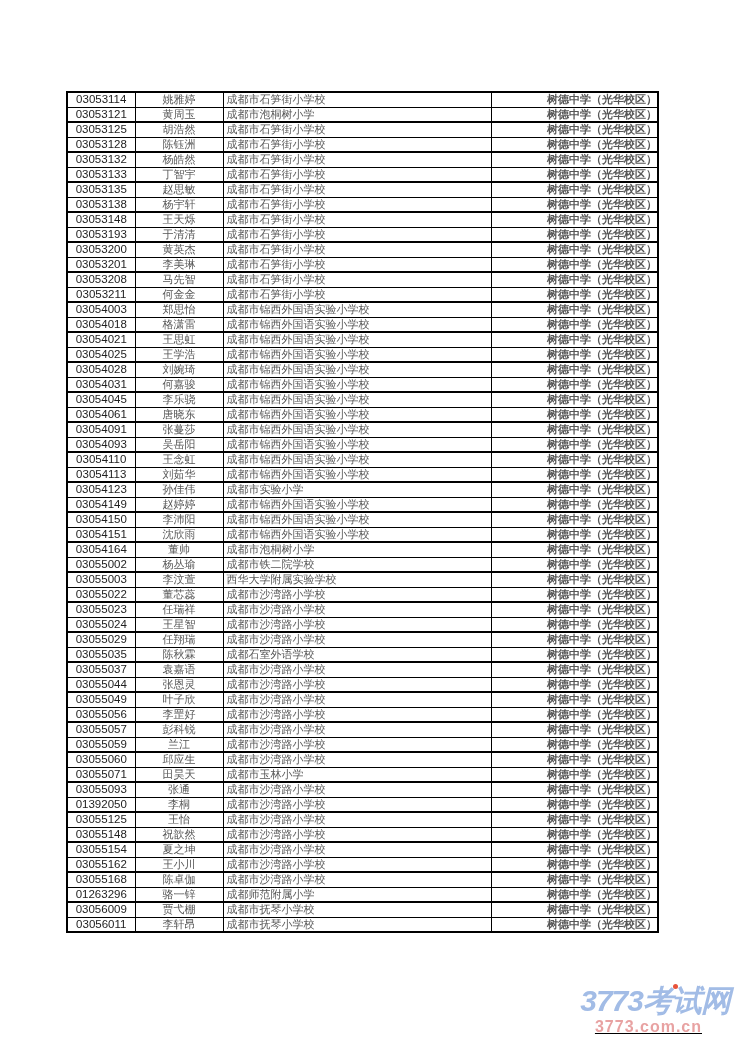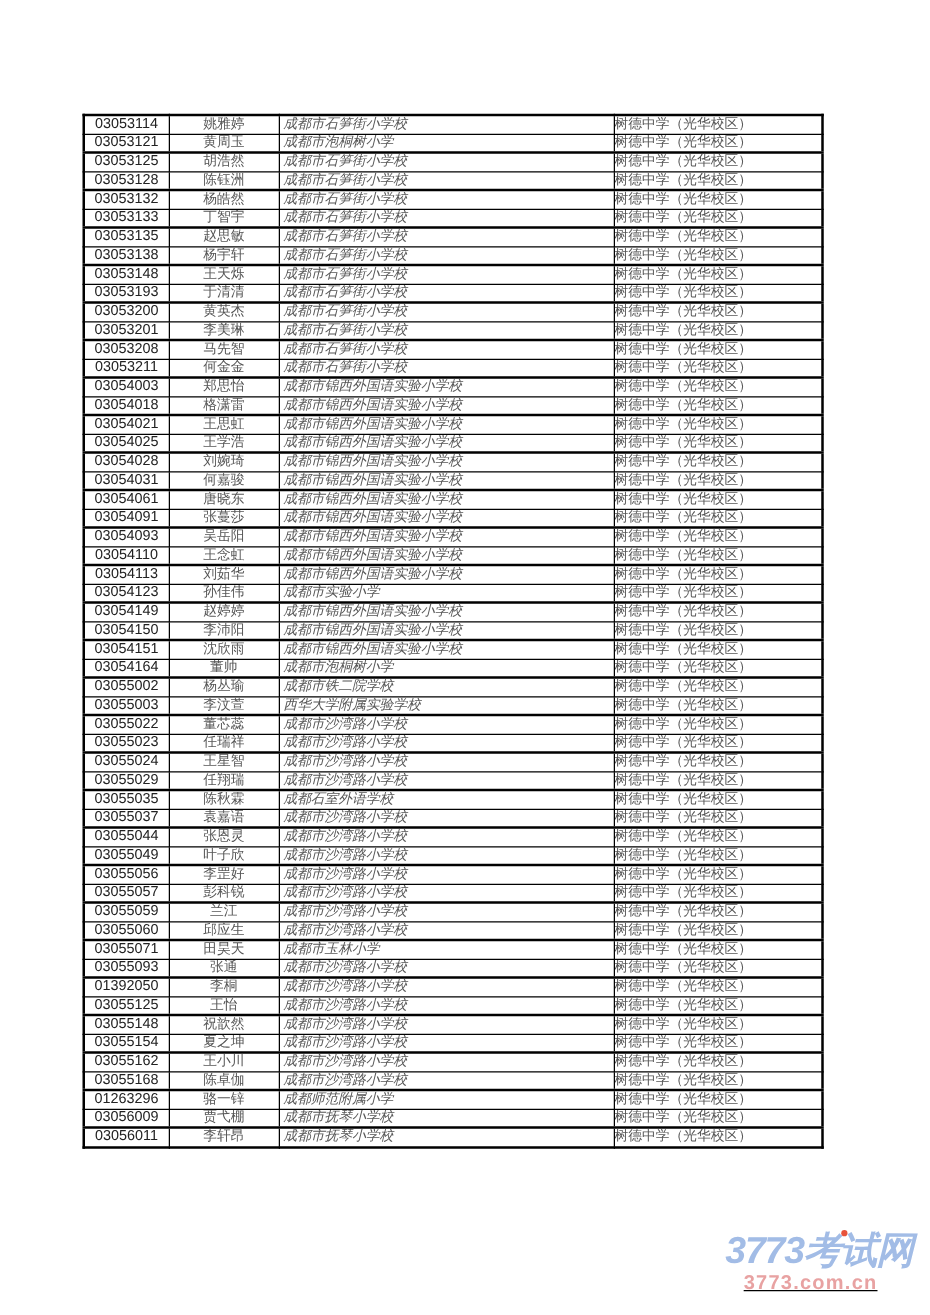--- a/index.html
+++ b/index.html
@@ -32,22 +32,22 @@
   }
   
   table.roster tr:nth-child(even) td{border-bottom-width:2px;}
   table.roster td.c0{
     text-align:center;
     font-family:"Liberation Sans", sans-serif;
     color:#222222;
     font-size:11.5px;
   }
   table.roster td.c1{text-align:center;}
-  table.roster td.c2{text-align:left;padding-left:3px;font-style:italic;}
-  table.roster td.c3{text-align:left;}
+  table.roster td.c2{text-align:left;padding-left:3px;}
+  table.roster td.c3{text-align:right;font-weight:bold;}
 
   .watermark{
     position:absolute;
     right:14px;
     top:986px;
     text-align:right;
     line-height:1;
     user-select:none;
     text-decoration:underline;
   }
@@ -206,20 +206,26 @@
           <td class="c2">成都市锦西外国语实验小学校</td>
           <td class="c3">树德中学（光华校区）</td>
         </tr>
         <tr>
           <td class="c0">03054031</td>
           <td class="c1">何嘉骏</td>
           <td class="c2">成都市锦西外国语实验小学校</td>
           <td class="c3">树德中学（光华校区）</td>
         </tr>
         <tr>
+          <td class="c0">03054045</td>
+          <td class="c1">李乐骁</td>
+          <td class="c2">成都市锦西外国语实验小学校</td>
+          <td class="c3">树德中学（光华校区）</td>
+        </tr>
+        <tr>
           <td class="c0">03054061</td>
           <td class="c1">唐晓东</td>
           <td class="c2">成都市锦西外国语实验小学校</td>
           <td class="c3">树德中学（光华校区）</td>
         </tr>
         <tr>
           <td class="c0">03054091</td>
           <td class="c1">张蔓莎</td>
           <td class="c2">成都市锦西外国语实验小学校</td>
           <td class="c3">树德中学（光华校区）</td>

